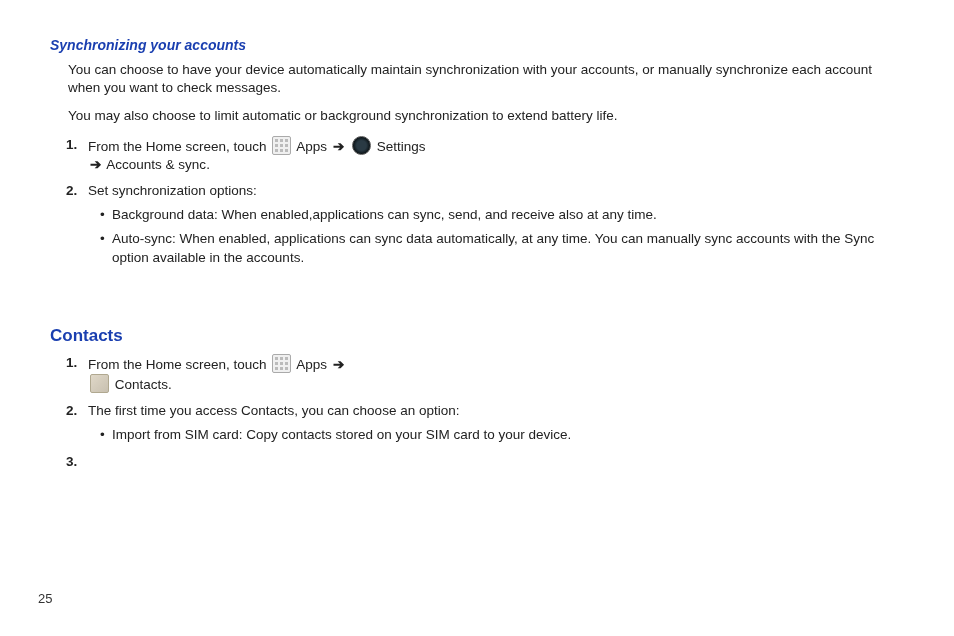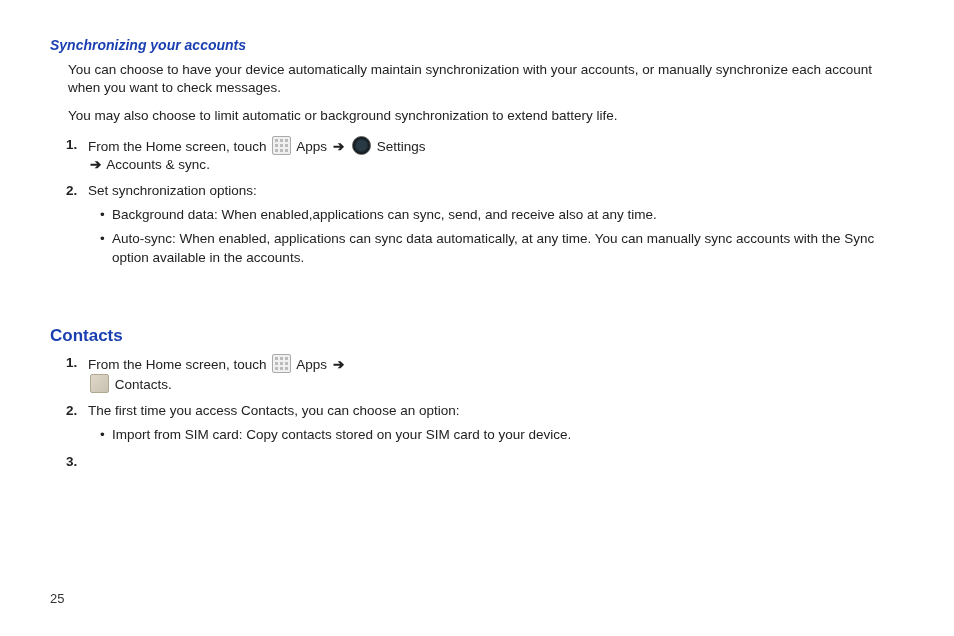--- a/index.html
+++ b/index.html
@@ -101,21 +101,21 @@
     border-radius: 50%;
     background: radial-gradient(circle at 50% 50%, #2a3a44 40%, #0c1418 70%);
     border: 1px solid #555;
   }
   .contacts-icon {
     background: linear-gradient(135deg, #e0d8c8, #c8c0b0);
     border: 1px solid #b0a890;
   }
   .page-num {
     position: absolute;
-    left: 50px;
+    left: 38px;
     bottom: 30px;
     font-size: 13px;
     color: #333;
   }
   .li-body { display: inline; }
 </style>
 </head>
 <body>
 
 <div class="page">

